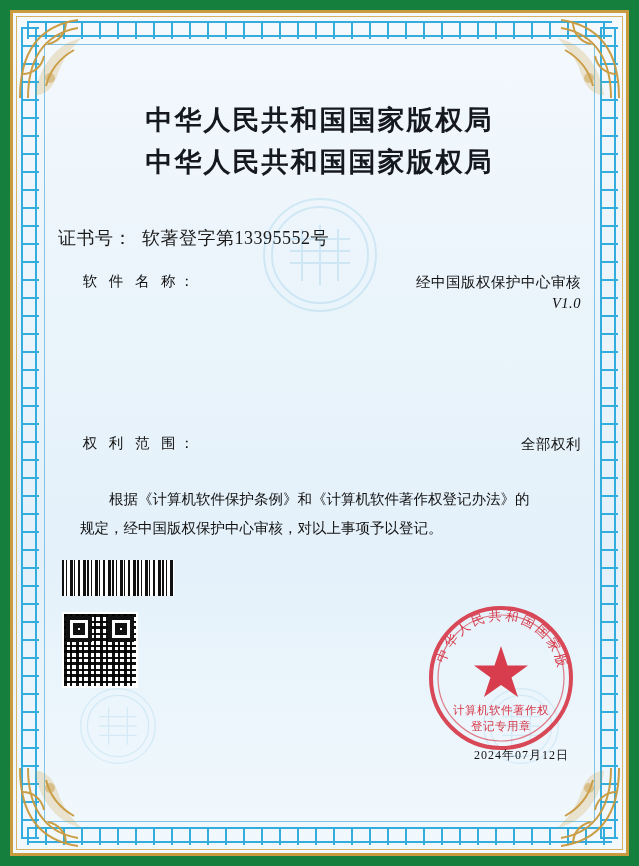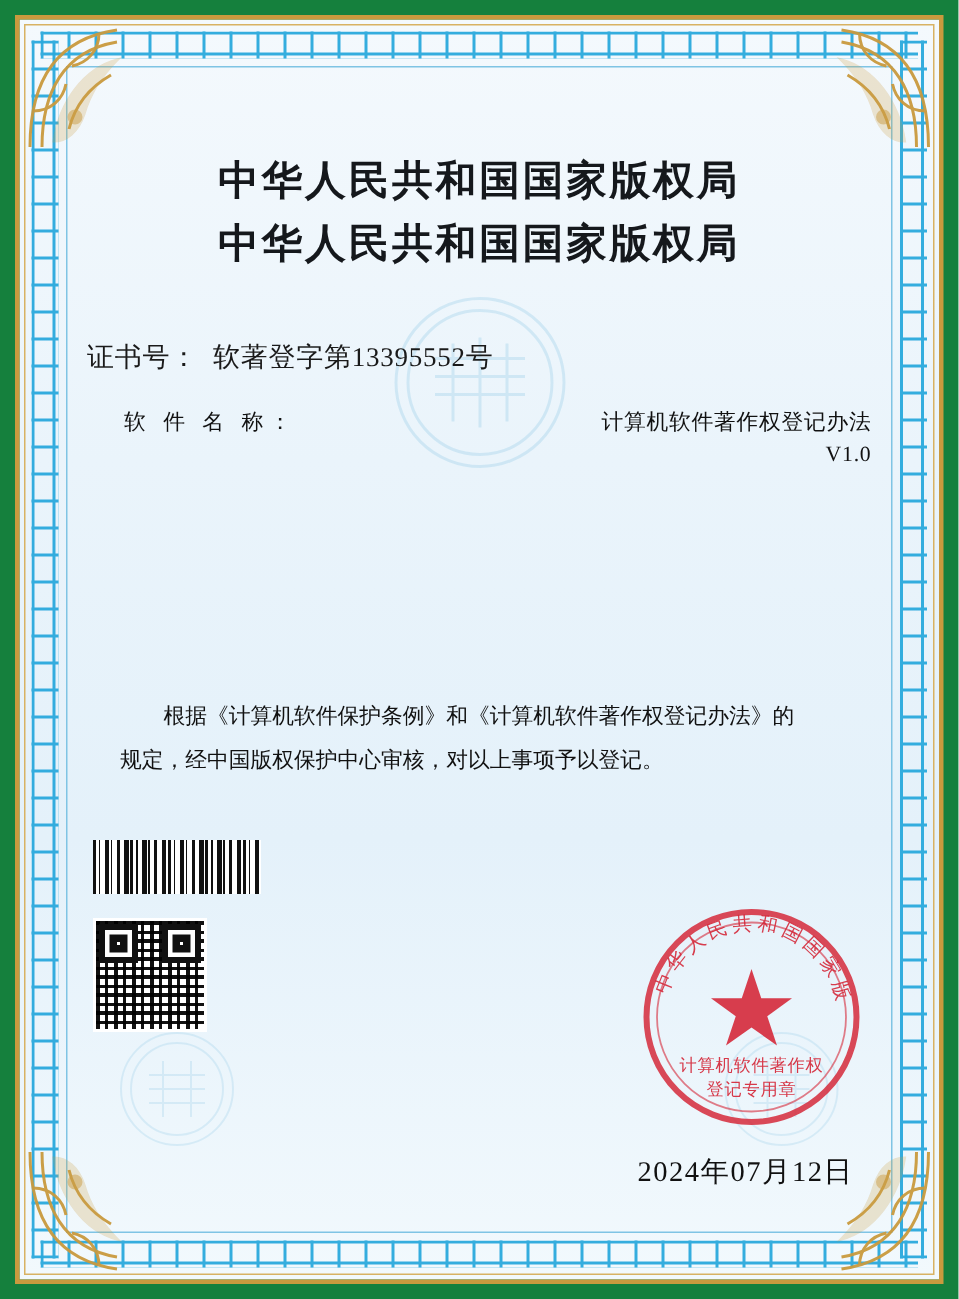--- a/index.html
+++ b/index.html
@@ -164,20 +164,21 @@
     white-space: nowrap;
   }
   .field .k.tight { letter-spacing: 0px; }
   .field .v {
     flex: 1;
     letter-spacing: 0.5px;
     line-height: 1.45;
   }
   .field .v .sub {
     display: block;
+    font-style: italic;
   }
 
   .gap-block { height: 86px; }
 
   .statement {
     margin-top: 30px;
     padding-left: 22px;
     padding-right: 10px;
     font-size: 14.5px;
     line-height: 2.0;
@@ -231,22 +232,22 @@
     right: 62px;
     bottom: 112px;
     width: 152px;
     height: 152px;
   }
   .seal svg { display: block; width: 152px; height: 152px; }
 
   .issue-date {
     position: absolute;
     right: 70px;
-    bottom: 72px;
-    font-size: 19px;
+    bottom: 102px;
+    font-size: 12px;
     color: #111;
     letter-spacing: 1px;
   }
 </style>
 </head>
 <body>
 
 <div class="certificate">
 
   <div class="frame-outer"></div>
@@ -335,31 +336,35 @@
 
     <div class="cert-no">
       <span class="label">证书号：</span><span class="val">软著登字第13395552号</span>
     </div>
 
     <div class="field-list">
 
       <div class="field">
         <div class="k">软 件 名 称：</div>
         <div class="v">
-          <span>计算机软件著作权登记办法</span>
+          <span>经中国版权保护中心审核</span>
           <span class="sub">V1.0</span>
         </div>
       </div>
 
       <div class="field">
       </div>
 
       <div class="gap-block"></div>
 
 
+      <div class="field">
+        <div class="k">权 利 范 围：</div>
+        <div class="v">全部权利</div>
+      </div>
 
 
     </div>
 
     <div class="statement">
       <span class="indent"></span><span>根据《计算机软件保护条例》和《计算机软件著作权登记办法》的</span><br>
       <span>规定，经中国版权保护中心审核，对以上事项予以登记。</span>
     </div>
 
   </div>

